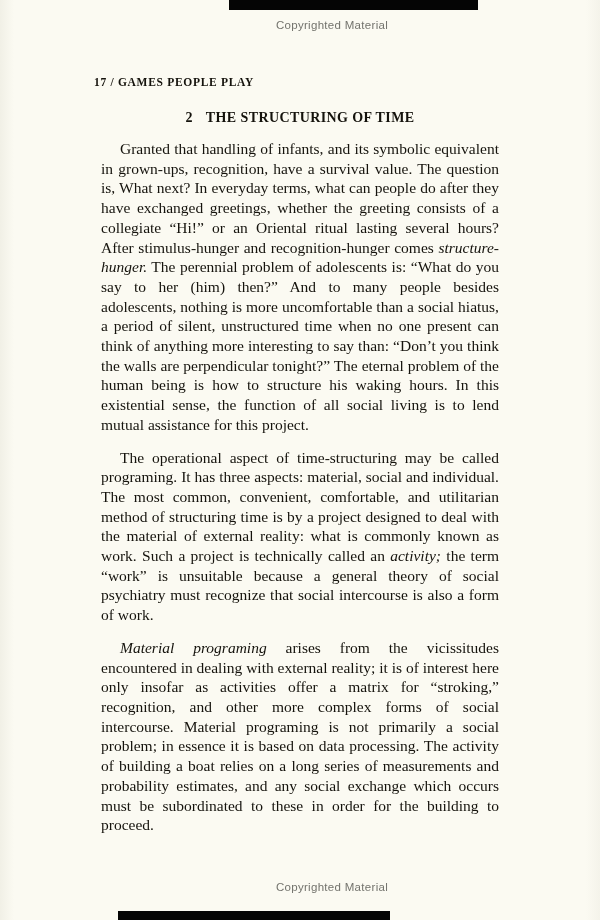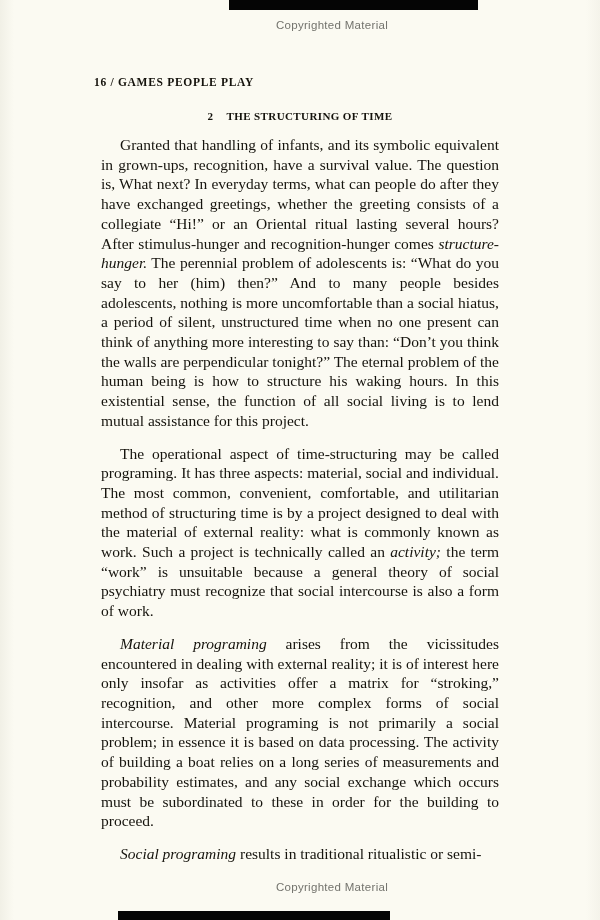--- a/index.html
+++ b/index.html
@@ -60,21 +60,21 @@
     font-weight: bold;
     font-size: 11.5px;
     letter-spacing: 0.7px;
     color: #14120c;
   }
   .chapter-title {
     margin: 22px 0 0 0;
     text-align: center;
     font-family: "Liberation Serif", serif;
     font-weight: bold;
-    font-size: 11px;
+    font-size: 14px;
     letter-spacing: 0.4px;
     color: #14120c;
   }
   .chapter-title .chapter-number {
     margin-right: 13px;
   }
   .body-text {
     margin-top: 12px;
     font-family: "Liberation Serif", serif;
     font-size: 15.5px;
@@ -91,31 +91,30 @@
 <body>
 
 <div class="page">
 
   <div class="black-bar bar-top"></div>
 
   <div class="watermark watermark-top">Copyrighted Material</div>
 
   <div class="content">
 
-    <div class="running-header">16 / GAMES PEOPLE PLAY</div>
+    <div class="running-header">17 / GAMES PEOPLE PLAY</div>
 
     <h2 class="chapter-title">
       <span class="chapter-number">2</span><span>THE STRUCTURING OF TIME</span>
     </h2>
 
     <div class="body-text">
         <p><span>Granted that handling of infants, and its symbolic equivalent in grown-ups, recognition, have a survival value. The question is, What next? In everyday terms, what can people do after they have exchanged greetings, whether the greeting consists of a collegiate “Hi!” or an Oriental ritual lasting several hours? After stimulus-hunger and recognition-hunger comes </span><i>structure-hunger.</i><span> The perennial problem of adolescents is: “What do you say to her (him) then?” And to many people besides adolescents, nothing is more uncomfortable than a social hiatus, a period of silent, unstructured time when no one present can think of anything more interesting to say than: “Don’t you think the walls are perpendicular tonight?” The eternal problem of the human being is how to structure his waking hours. In this existential sense, the function of all social living is to lend mutual assistance for this project.</span></p>
         <p><span>The operational aspect of time-structuring may be called programing. It has three aspects: material, social and individual. The most common, convenient, comfortable, and utilitarian method of structuring time is by a project designed to deal with the material of external reality: what is commonly known as work. Such a project is technically called an </span><i>activity;</i><span> the term “work” is unsuitable because a general theory of social psychiatry must recognize that social intercourse is also a form of work.</span></p>
         <p><i>Material programing</i><span> arises from the vicissitudes encountered in dealing with external reality; it is of interest here only insofar as activities offer a matrix for “stroking,” recognition, and other more complex forms of social intercourse. Material programing is not primarily a social problem; in essence it is based on data processing. The activity of building a boat relies on a long series of measurements and probability estimates, and any social exchange which occurs must be subordinated to these in order for the building to proceed.</span></p>
-        <p><i>Social programing</i><span> results in traditional ritualistic or semi-</span></p>
       </div>
 
   </div>
 
   <div class="watermark watermark-bottom">Copyrighted Material</div>
 
   <div class="black-bar bar-bottom"></div>
 
 </div>
 

